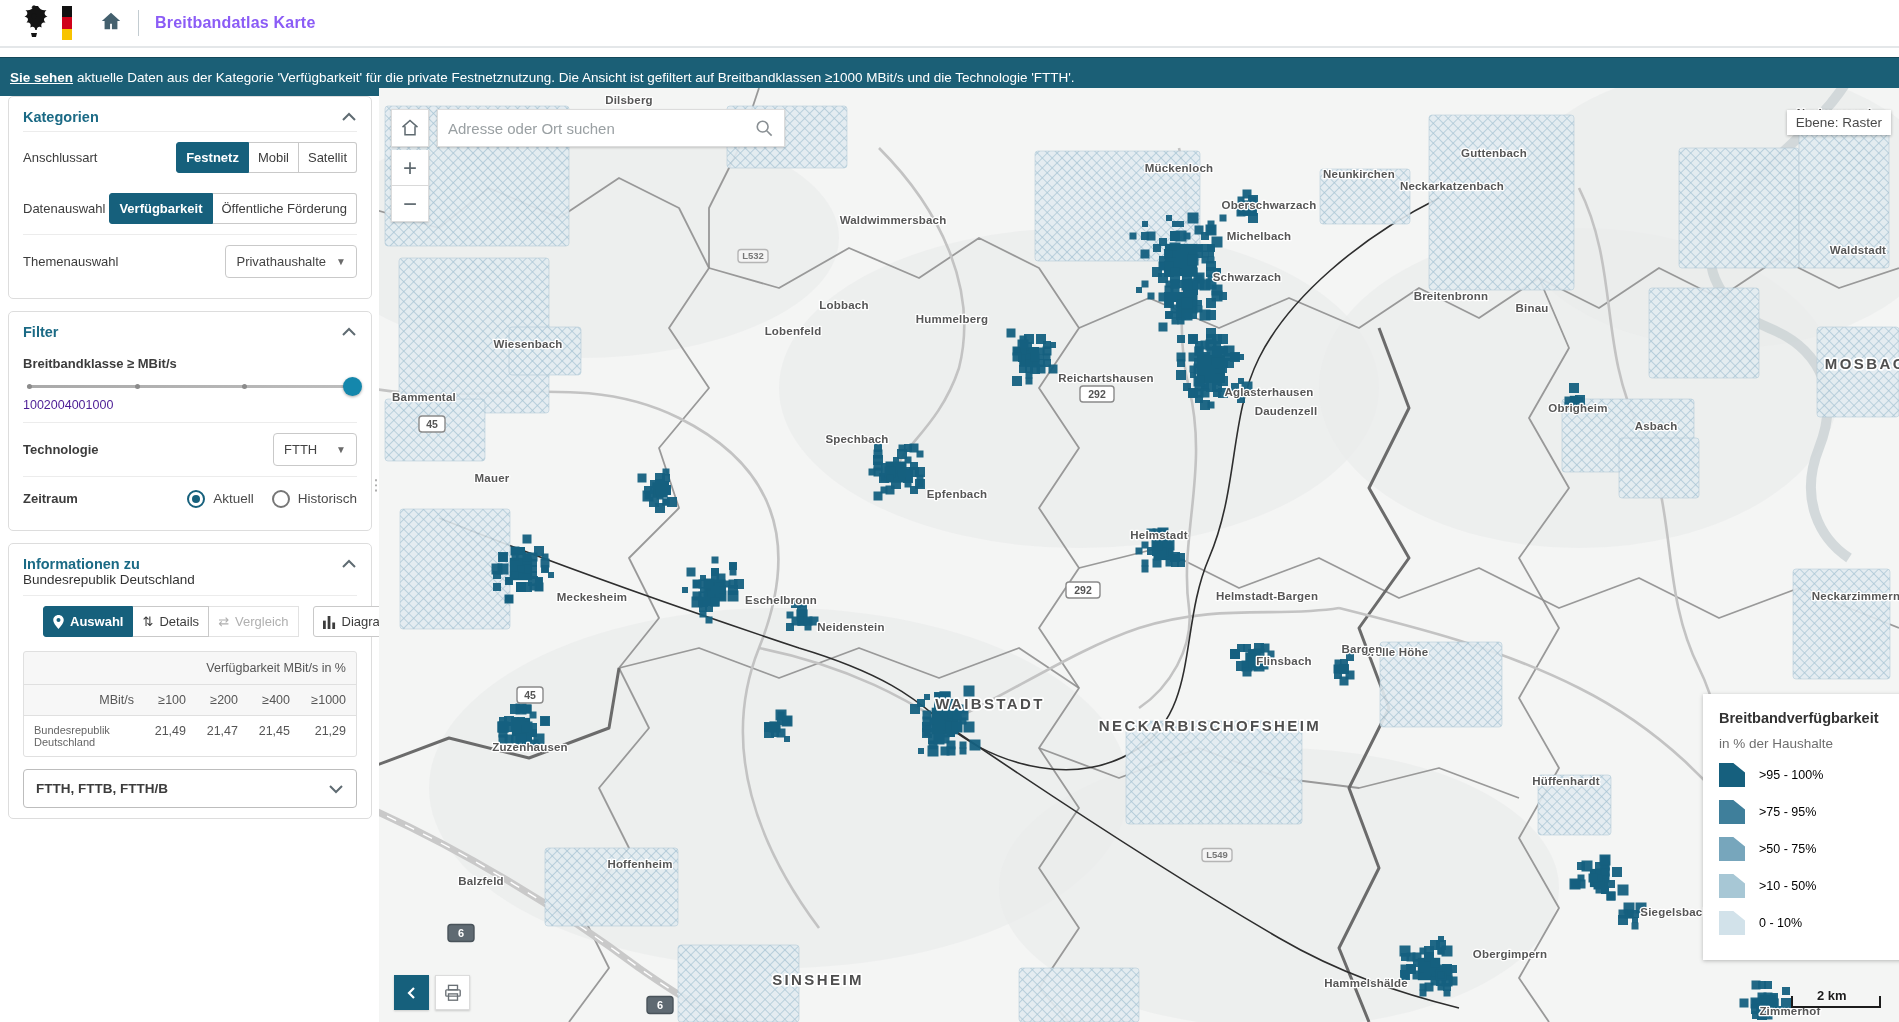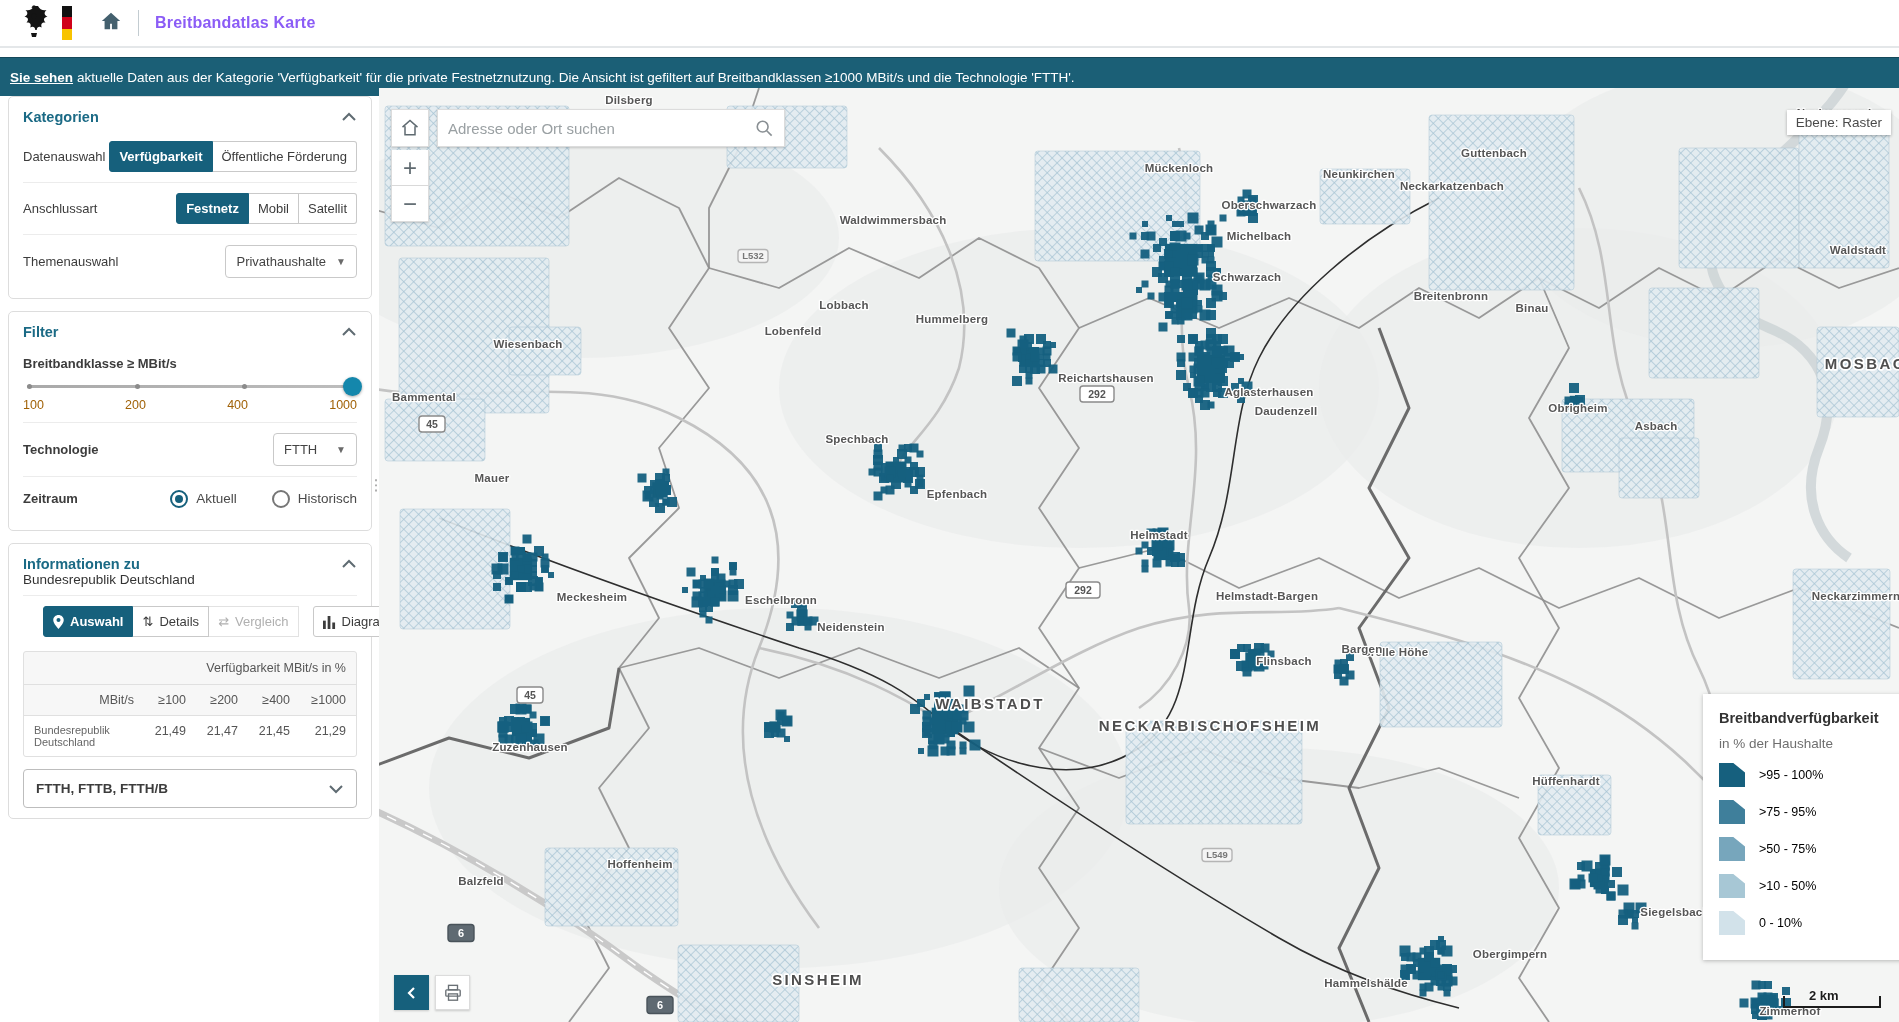--- a/index.html
+++ b/index.html
@@ -41,23 +41,23 @@
     border:1px solid #c9c9c9; border-radius:4px; padding:8px 10px; font-size:13px; color:#444;
     background:#fff; cursor:pointer; min-width:124px;}
   .caret { color:#6a6a6a; font-size:10px; }
 
   .slider-wrap { padding:4px 0 2px 0; }
   .slider-label { font-size:13px; font-weight:bold; color:#3c3c3c; padding:6px 0 14px 0; }
   .track { position:relative; height:3px; background:linear-gradient(90deg,#a9a9a9,#bdbdbd); border-radius:2px; margin:0 4px; }
   .tickdot { position:absolute; top:-1.5px; width:5px; height:5px; border-radius:50%; background:#8b8b8b; }
   .thumb { position:absolute; right:-9px; top:-8px; width:19px; height:19px; border-radius:50%;
     background:#1487ac; box-shadow:0 1px 3px rgba(0,0,0,.35); cursor:pointer;}
-  .tick-labels { display:flex; justify-content:space-between; font-size:12.5px; color:#a16207; padding:10px 0 8px 0;gap:28px; }
-
-  .radio-group { display:flex; align-items:center; gap:35px; }
+  .tick-labels { display:flex; font-size:12.5px; color:#4c1d95; padding:10px 0 8px 0; }
+
+  .radio-group { display:flex; align-items:center; gap:18px; }
   .radio { display:flex; align-items:center; gap:8px; font-size:13.5px; color:#4a4a4a; cursor:pointer;}
   .rdot { width:18px; height:18px; border-radius:50%; border:2px solid #767676; position:relative; background:#fff;}
   .radio.sel .rdot { border-color:#16607c; }
   .radio.sel .rdot::after { content:""; position:absolute; left:3px; top:3px; width:8px; height:8px;
     border-radius:50%; background:#16607c; }
 
   .sub-title { font-size:13.5px; color:#333; padding-bottom:8px; }
   .tabs { display:flex; padding:10px 0; border-top:1px solid #ececec; }
   .tabs button { font-family:inherit; display:flex; align-items:center; gap:6px; font-size:13px; padding:7px 9px;
     border:1px solid #c9c9c9; background:#fff; color:#3c3c3c; cursor:pointer; border-left-width:0;}
@@ -99,21 +99,21 @@
   .legend { position:absolute; right:-12px; bottom:62px; width:208px; background:#fff;
     box-shadow:0 1px 4px rgba(0,0,0,.25); padding:16px 14px 12px 16px; }
   .legend h3 { font-size:14.5px; color:#323232; padding-bottom:10px; }
   .legend .sub { font-size:13.5px; color:#6e6e6e; padding-bottom:12px; }
   .lrow { display:flex; align-items:center; gap:14px; margin-bottom:13px; }
   .swatch { width:26px; height:24px; clip-path:polygon(0 0,55% 0,100% 40%,100% 100%,0 100%); }
   .lrow span { font-size:12.5px; color:#000000; }
   .back-btn { left:15px; bottom:12px; top:auto; width:35px; height:35px; background:#16607c; border-color:#16607c; color:#fff;}
   .print-btn { left:56px; bottom:12px; top:auto; width:35px; height:35px; color:#6a7075;}
   .back-btn, .print-btn { position:absolute; }
-  .scalebar { position:absolute; right:18px; bottom:14px; width:98px; height:12px;
+  .scalebar { position:absolute; right:18px; bottom:14px; width:90px; height:12px;
     border-left:2px solid #1c1c1c; border-right:2px solid #1c1c1c; border-bottom:2px solid #1c1c1c; }
   .scalebar span { position:absolute; left:24px; top:-8px; font-size:13px; font-weight:bold; color:#1c1c1c;
     text-shadow:0 0 3px #fff,0 0 3px #fff; }
 </style>
 </head>
 <body>
 
 <div class="app-header">
   <svg class="eagle" viewBox="0 0 40 40">
     <path fill="#141414" d="M20 3c-1.5 3.5-5 4.8-8.5 4 2.6 2.3 2.6 5-1 6.8 3.6.6 4.6 3 2 5.8 3.4-.4 5 1.6 3.8 4.8 2.8-1.4 4.7-.2 5 2.6h1.4c.3-2.8 2.2-4 5-2.6-1.2-3.2.4-5.2 3.8-4.8-2.6-2.8-1.6-5.2 2-5.8-3.6-1.8-3.6-4.5-1-6.8-3.5.8-7-.5-8.5-4z"></path>
@@ -142,33 +142,33 @@
 
 <div class="sidebar">
 
   <div class="card">
     <div class="card-h">
       <span class="card-title">Kategorien</span>
       <svg class="chev" width="16" height="10" viewBox="0 0 16 10">
           <polyline points="2,8 8,2 14,8"></polyline>
         </svg>
     </div>
-    <div class="row first">
-      <span class="row-label">Datenauswahl</span>
-      <div class="seg">
-        <button class="on">Verfügbarkeit</button>
-        <button>Öffentliche Förderung</button>
-      </div>
-    </div>
     <div class="row">
       <span class="row-label">Anschlussart</span>
       <div class="seg">
         <button class="on">Festnetz</button>
         <button>Mobil</button>
         <button>Satellit</button>
+      </div>
+    </div>
+    <div class="row first">
+      <span class="row-label">Datenauswahl</span>
+      <div class="seg">
+        <button class="on">Verfügbarkeit</button>
+        <button>Öffentliche Förderung</button>
       </div>
     </div>
     <div class="row">
       <span class="row-label">Themenauswahl</span>
       <div class="select">
         <span>Privathaushalte</span>
         <span class="caret">▼</span>
       </div>
     </div>
   </div>

